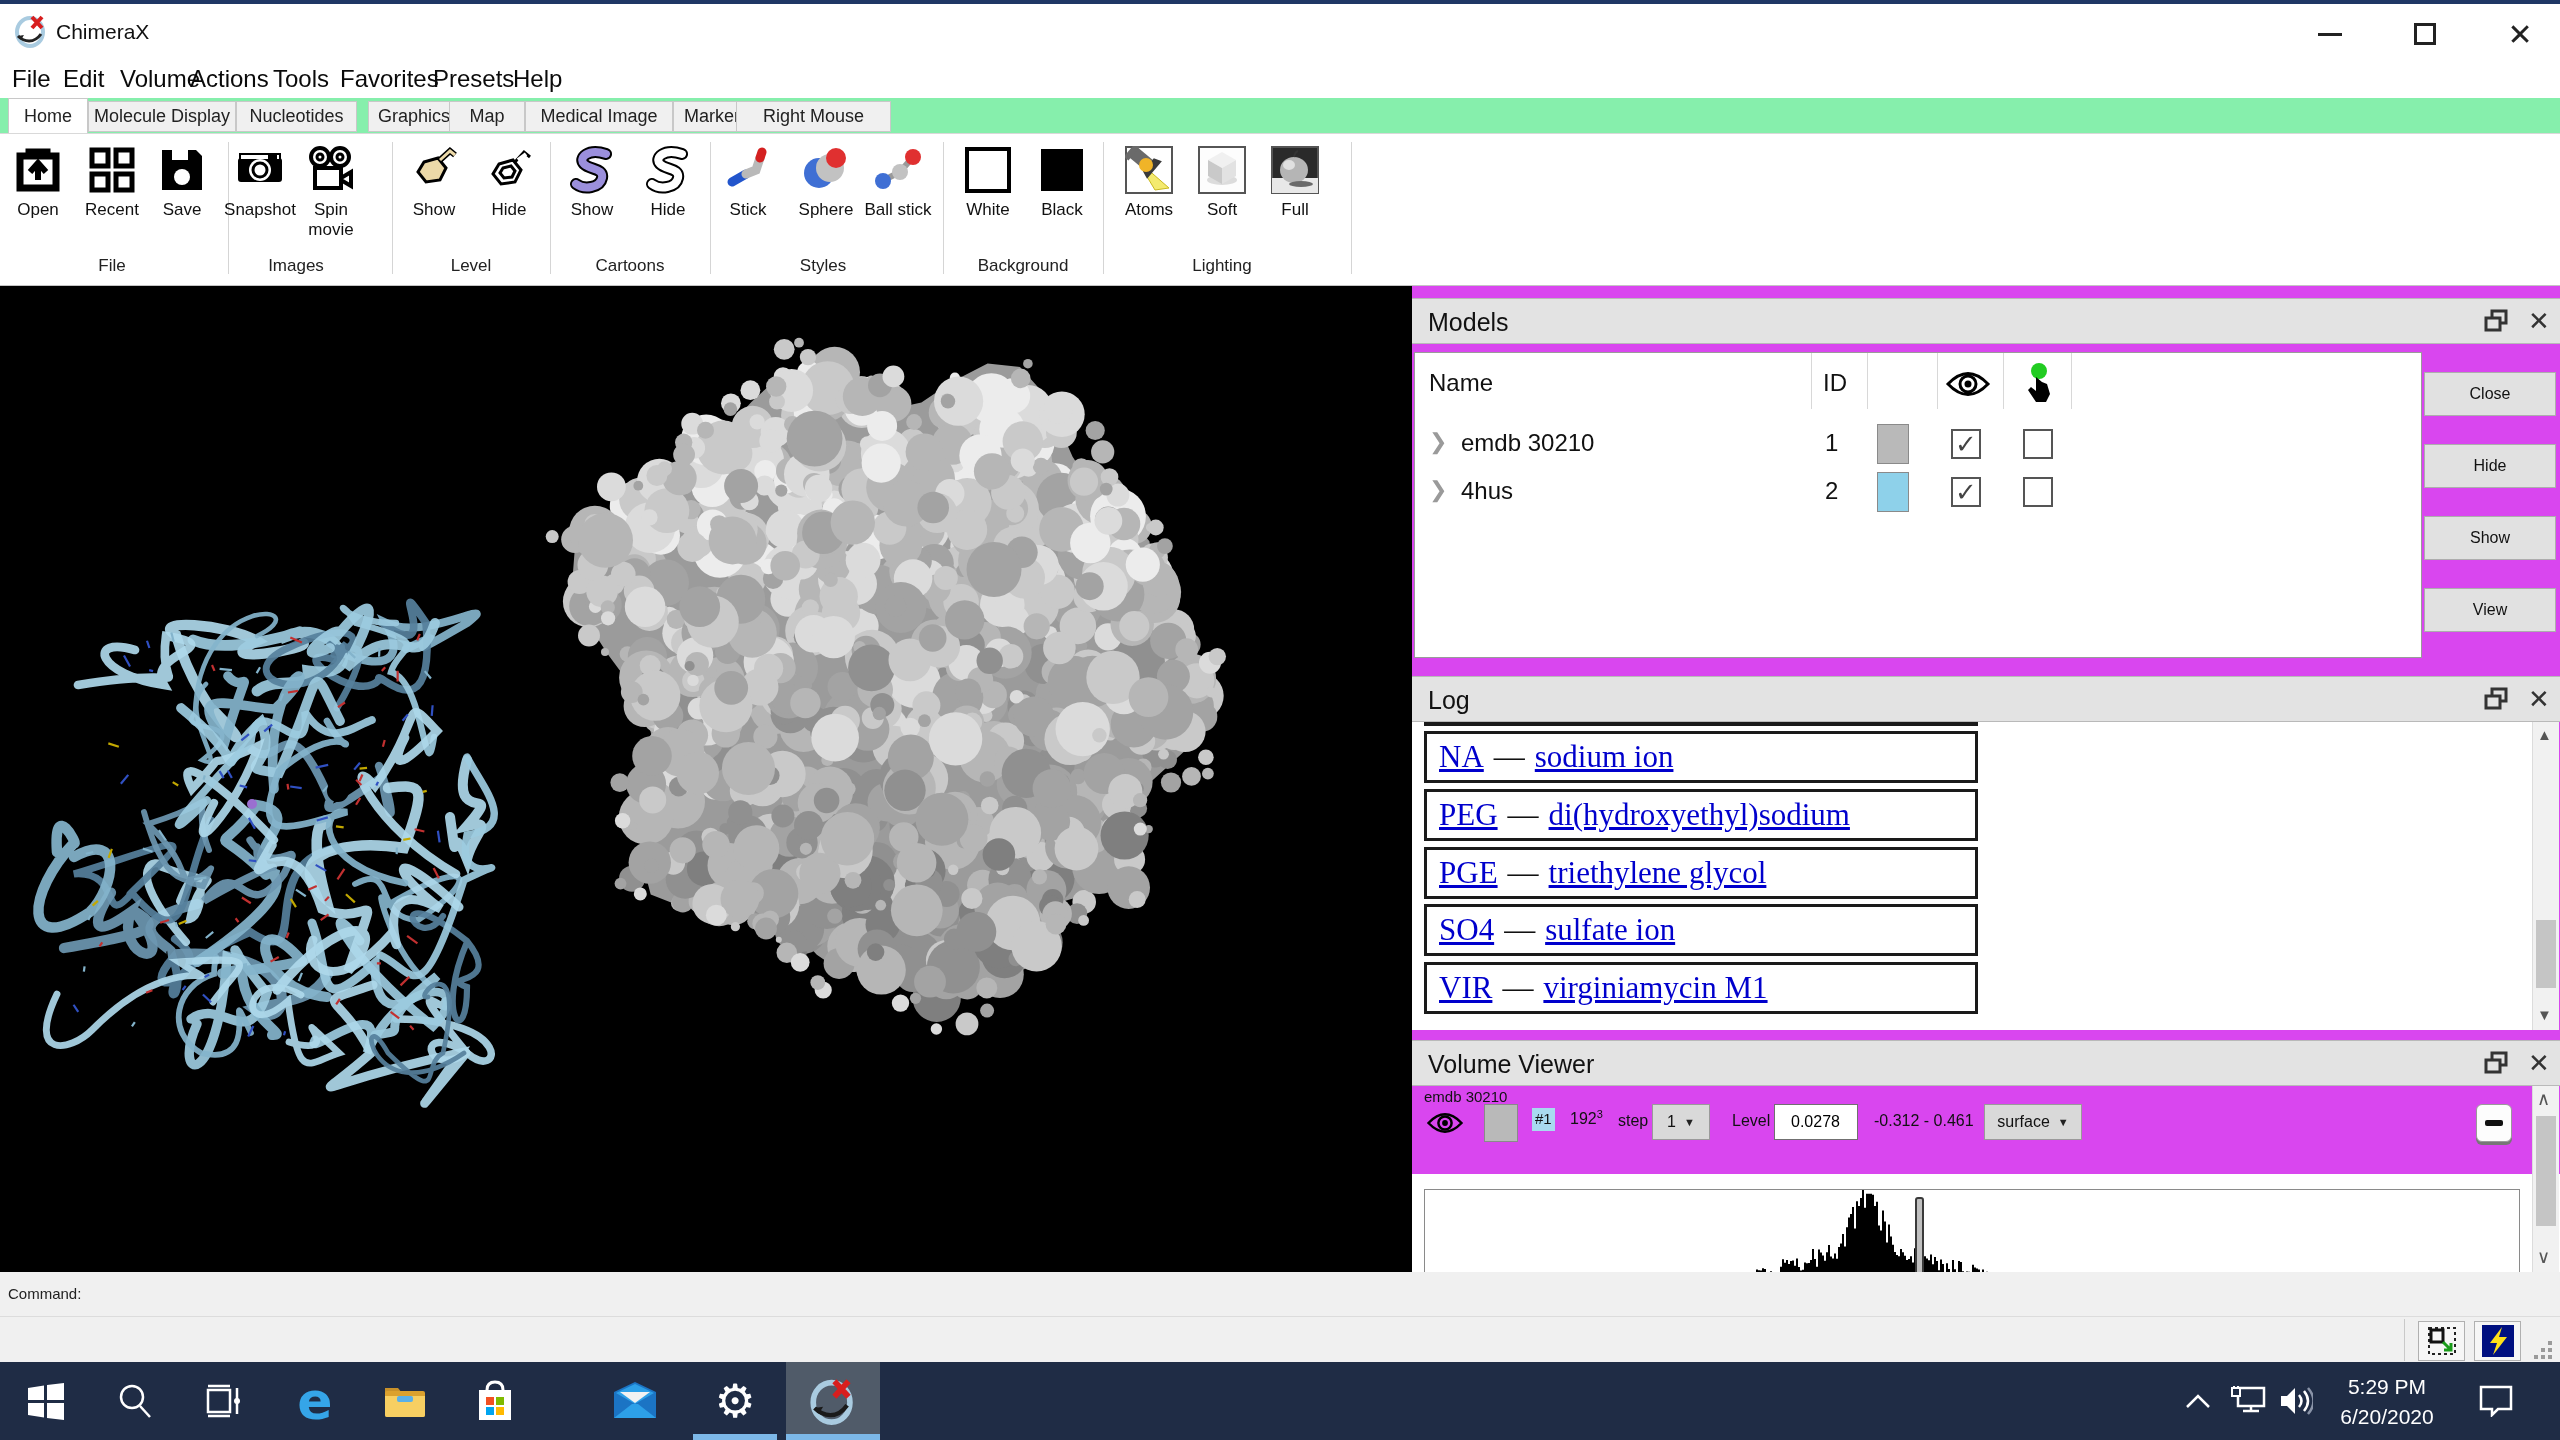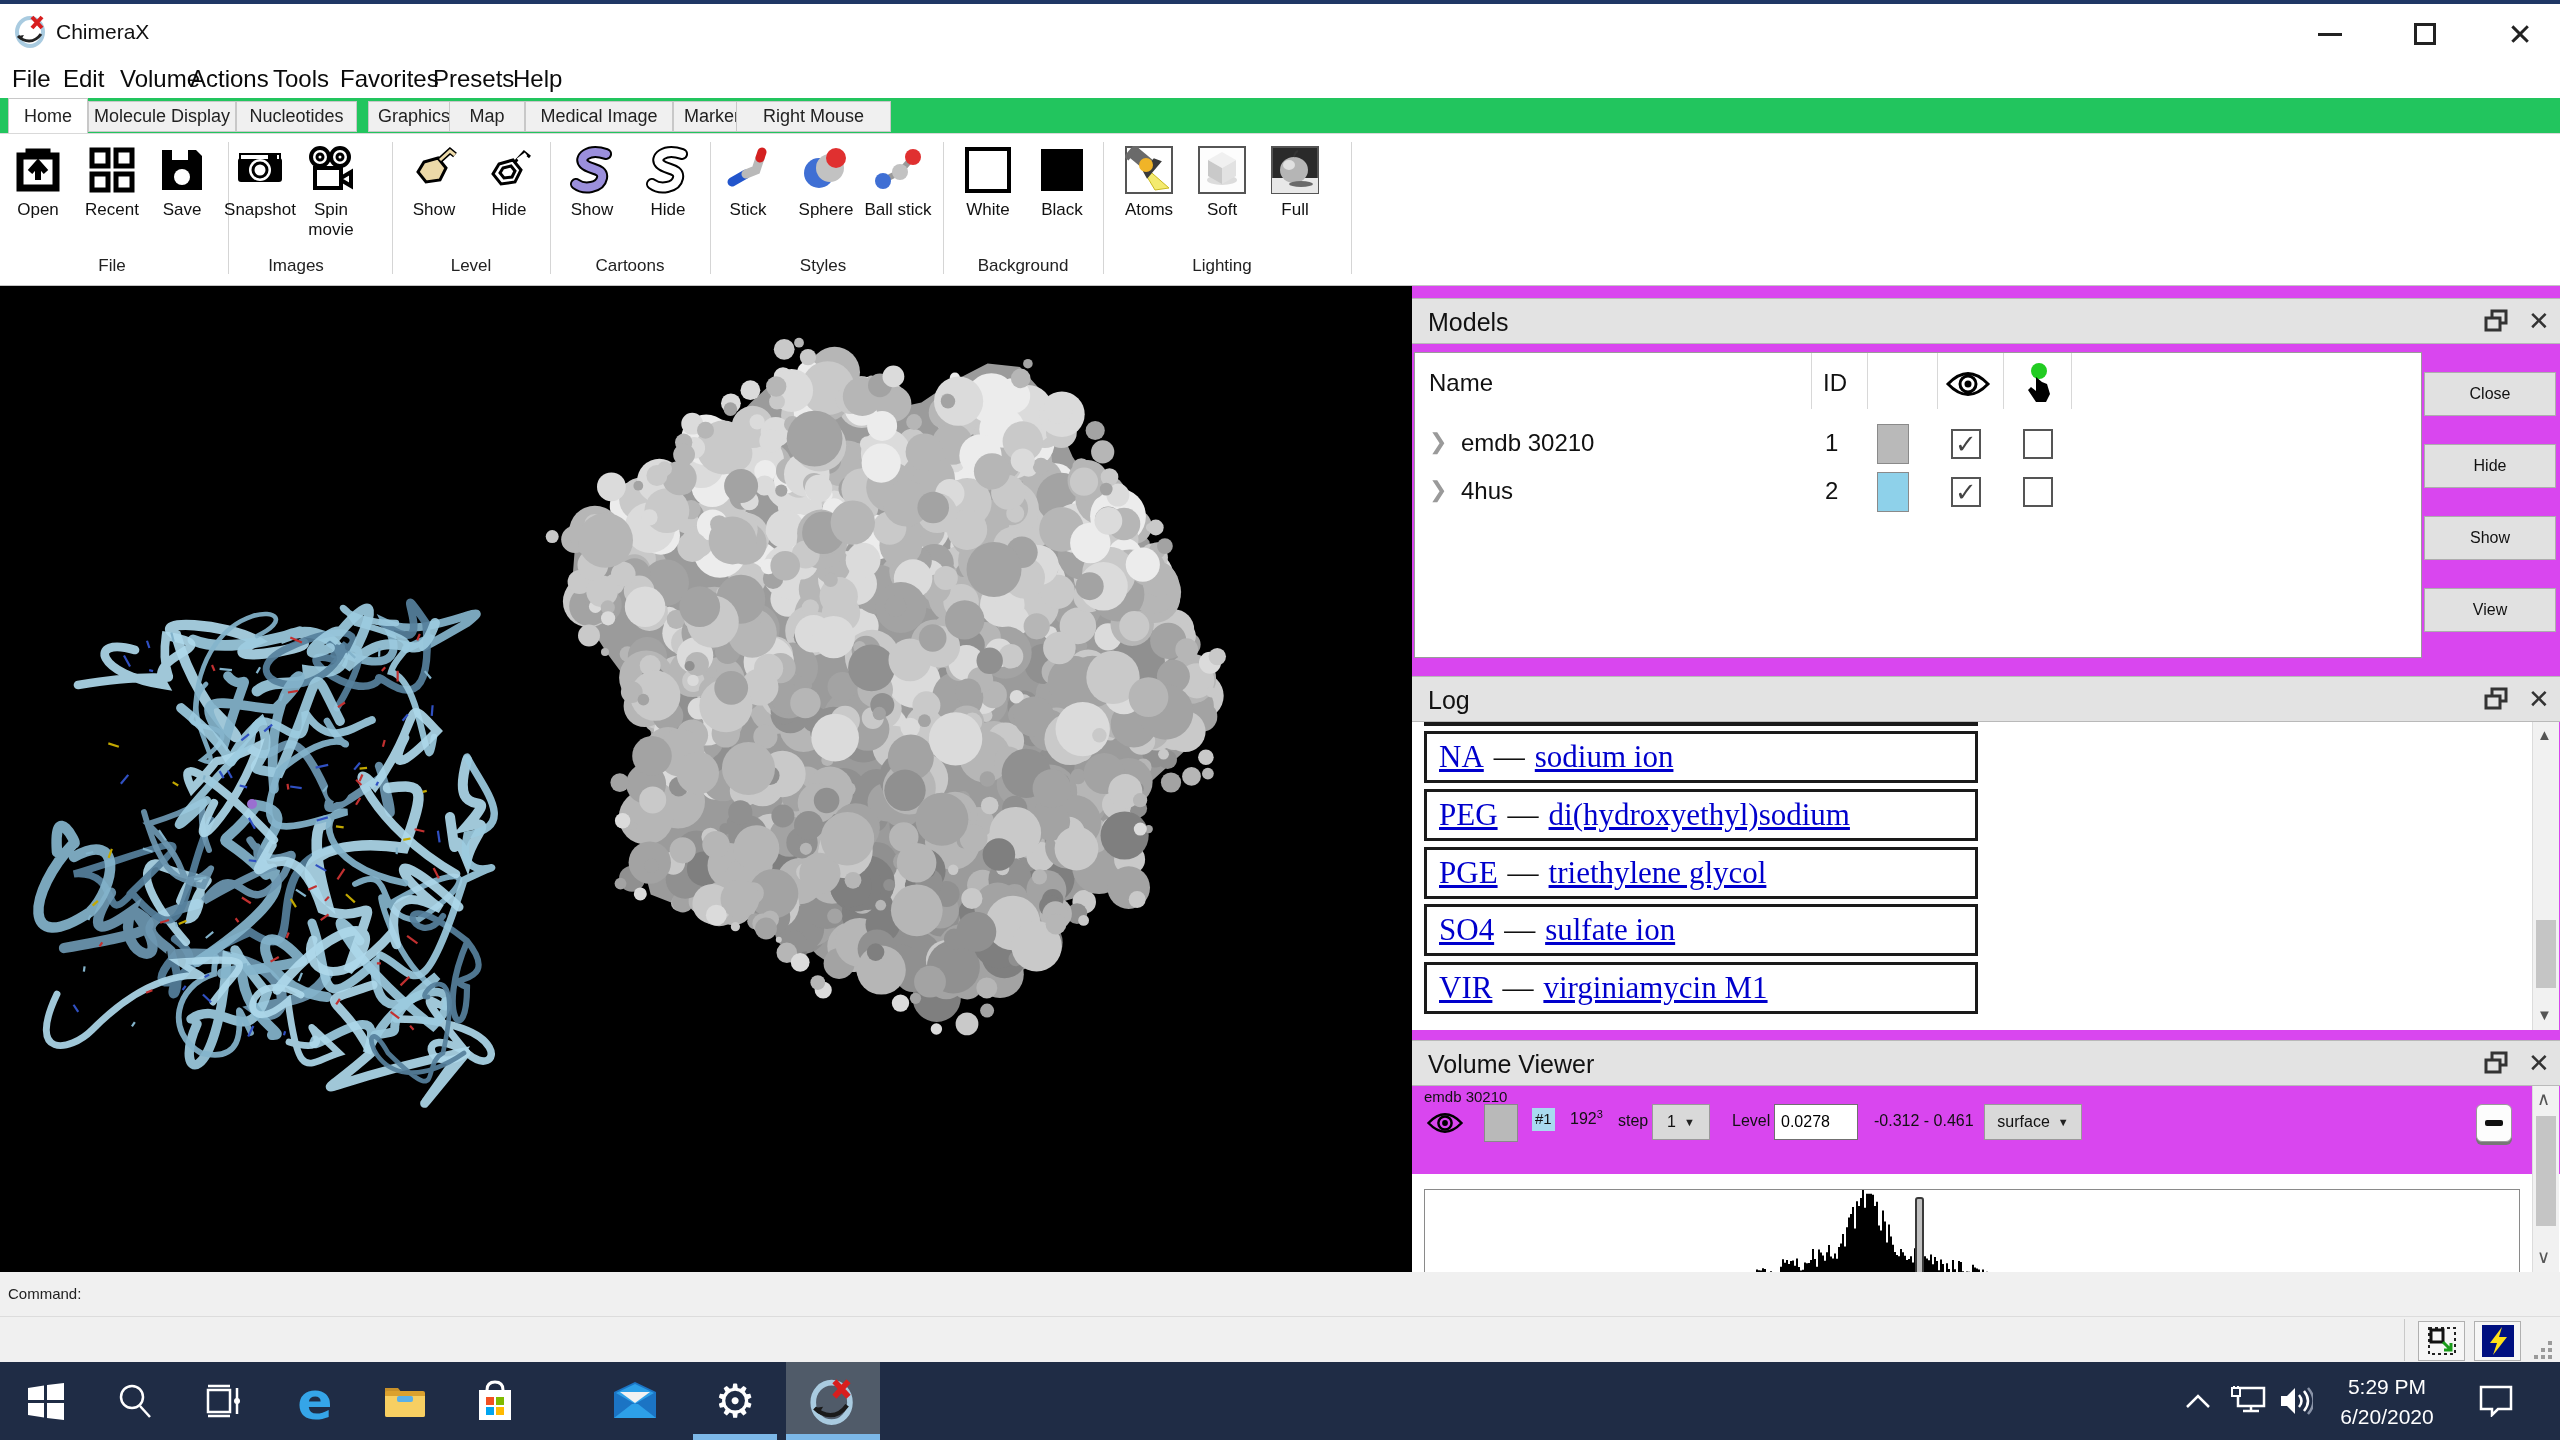--- a/index.html
+++ b/index.html
@@ -9,21 +9,21 @@
   .noselect{user-select:none;}
   
   #top-border{left:0;top:0;width:2560px;height:4px;background:#1f3765;}
   #titlebar{left:0;top:4px;width:2560px;height:53px;background:#fff;}
   #app-title{left:56px;top:16px;font-size:21px;color:#111;}
   .winbtn{top:14px;width:60px;height:32px;display:flex;align-items:center;justify-content:center;}
   
   #menubar{left:0;top:57px;width:2560px;height:41px;background:#fff;}
   .menu-item{position:absolute;top:8px;font-size:24px;color:#0a0a0a;}
   
-  #tabstrip{left:0;top:98px;width:2560px;height:35px;background:#22c55e;}
+  #tabstrip{left:0;top:98px;width:2560px;height:35px;background:#86efac;}
   .rtab{position:absolute;top:3px;height:31px;background:#f0f0f0;border:1px solid #c8c8c8;
         display:flex;align-items:center;justify-content:center;font-size:18px;color:#222;box-sizing:border-box;}
   .rtab.active{background:#fff;top:0;height:35px;border-bottom:none;z-index:3;}
   
   #ribbon{left:0;top:133px;width:2560px;height:153px;background:#fff;border-top:1px solid #d9d9d9;
           border-bottom:1px solid #c4c4c4;box-sizing:border-box;}
   .rdiv{position:absolute;top:8px;height:132px;width:1px;background:#d5d5d5;}
   .rbtn{position:absolute;top:12px;width:84px;text-align:center;}
   .rbtn .ric{width:48px;height:48px;margin:0 auto;display:block;}
   .rbtn .rlb{margin-top:6px;font-size:17px;line-height:1.15;color:#111;}
@@ -1600,21 +1600,21 @@
       <span class="vv-label" style="left:120px;top:22px;background:#a8daf0;padding:2px 3px 4px;font-size:15px">#1</span>
       <span class="vv-label" style="left:158px;top:22px">
         <span>192</span><sup style="font-size:11px">3</sup>
       </span>
       <span class="vv-label" style="left:206px;top:26px">step</span>
       <div class="vv-field vv-dd" style="left:240px;top:18px;width:58px;height:36px">
         <span>1</span>
         <span class="dda">▼</span>
       </div>
       <span class="vv-label" style="left:320px;top:26px">Level</span>
-      <input class="vv-field" style="left: 362px; top: 18px; width: 84px; height: 36px; border: 1px solid rgb(112, 112, 112); padding-left: 6px;" value="0.0278">
+      <input class="vv-field" style="left: 362px; top: 18px; width: 84px; height: 36px; border: 1px solid rgb(112, 112, 112); padding-left: 16px;" value="0.0278">
       <span class="vv-label" style="left:462px;top:26px">-0.312 - 0.461</span>
       <div class="vv-field vv-dd" style="left:572px;top:18px;width:98px;height:36px">
         <span>surface</span>
         <span class="dda">▼</span>
       </div>
       <div class="abs" style="left:1064px;top:18px;width:34px;height:36px;background:#fdfdfd;border:1px solid #9a9a9a;border-radius:6px;
                   display:flex;align-items:center;justify-content:center;box-shadow:0 3px 0 #777">
         <div style="width:18px;height:6px;background:#111;border-radius:2px"></div>
       </div>
 

